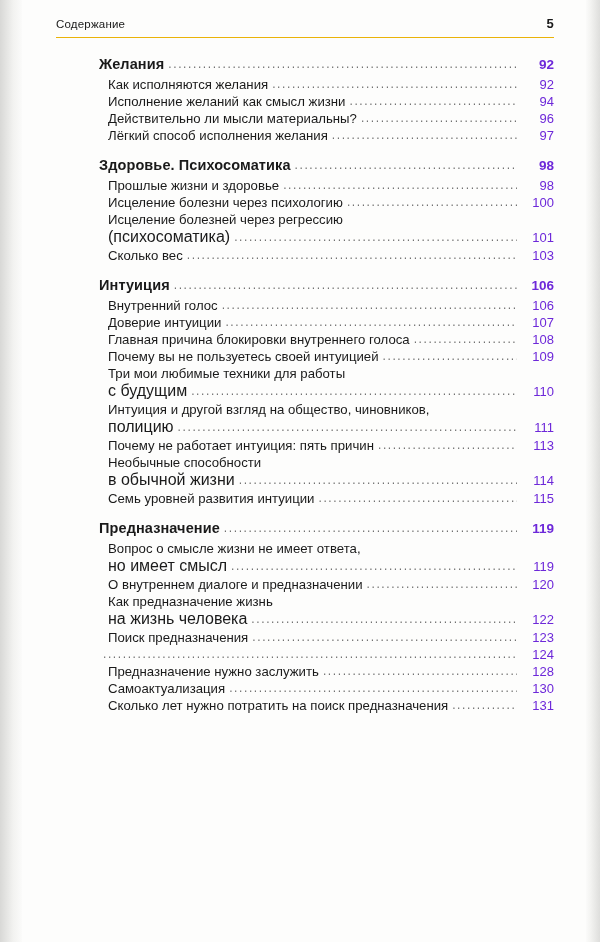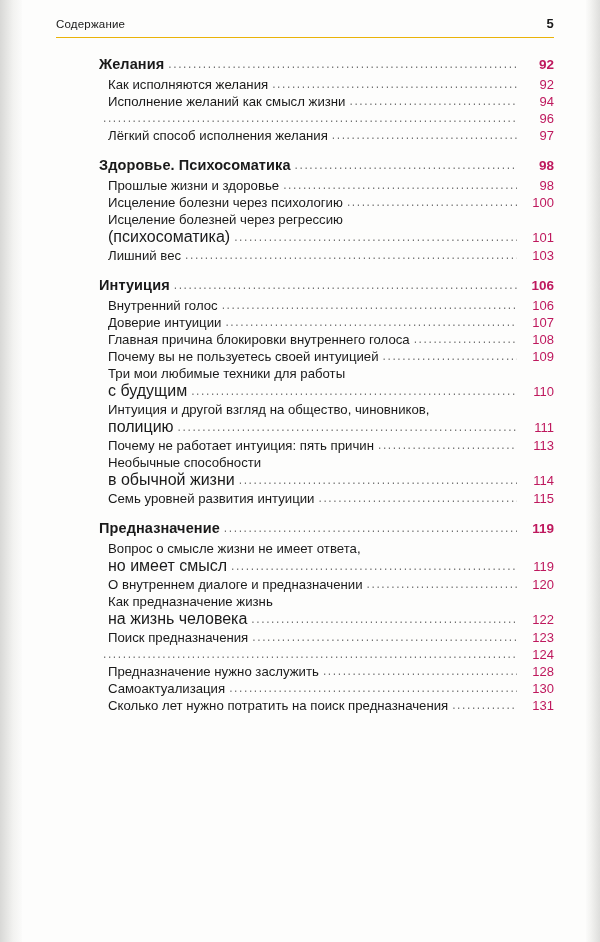--- a/index.html
+++ b/index.html
@@ -99,21 +99,21 @@
     margin: 0 3px 0 4px;
     color: #6f6f6f;
     font-size: 12px;
     letter-spacing: 1.6px;
     transform: translateY(-1px);
   }
   .row .pg {
     flex: 0 0 34px;
     text-align: right;
     font-size: 13px;
-    color: #be185d;
+    color: #6d28d9;
   }
 
   .row.head .label {
     font-weight: bold;
     font-size: 14.5px;
     letter-spacing: 0.1px;
   }
   .row.head .pg {
     font-weight: bold;
     font-size: 13.5px;
@@ -160,20 +160,21 @@
               <span class="label">Как исполняются желания</span>
               <span class="dots">............................................................................................................</span>
               <span class="pg">92</span>
             </div>
             <div class="row item">
               <span class="label">Исполнение желаний как смысл жизни</span>
               <span class="dots">............................................................................................................</span>
               <span class="pg">94</span>
             </div>
             <div class="row item">
+              <span class="label">Действительно ли мысли материальны?</span>
               <span class="dots">............................................................................................................</span>
               <span class="pg">96</span>
             </div>
             <div class="row item">
               <span class="label">Лёгкий способ исполнения желания</span>
               <span class="dots">............................................................................................................</span>
               <span class="pg">97</span>
             </div>
           </div>
           <div class="group">
@@ -196,21 +197,21 @@
               <span class="label">Исцеление болезней через регрессию</span>
               <span class="dots"></span>
               <span class="pg"></span>
             </div>
             <div class="row item cont">
               <span class="label">(психосоматика)</span>
               <span class="dots">............................................................................................................</span>
               <span class="pg">101</span>
             </div>
             <div class="row item">
-              <span class="label">Лишний вес</span>
+              <span class="label">Сколько вес</span>
               <span class="dots">............................................................................................................</span>
               <span class="pg">103</span>
             </div>
           </div>
           <div class="group">
             <div class="row head">
               <span class="label">Интуиция</span>
               <span class="dots">............................................................................................................</span>
               <span class="pg">106</span>
             </div>

